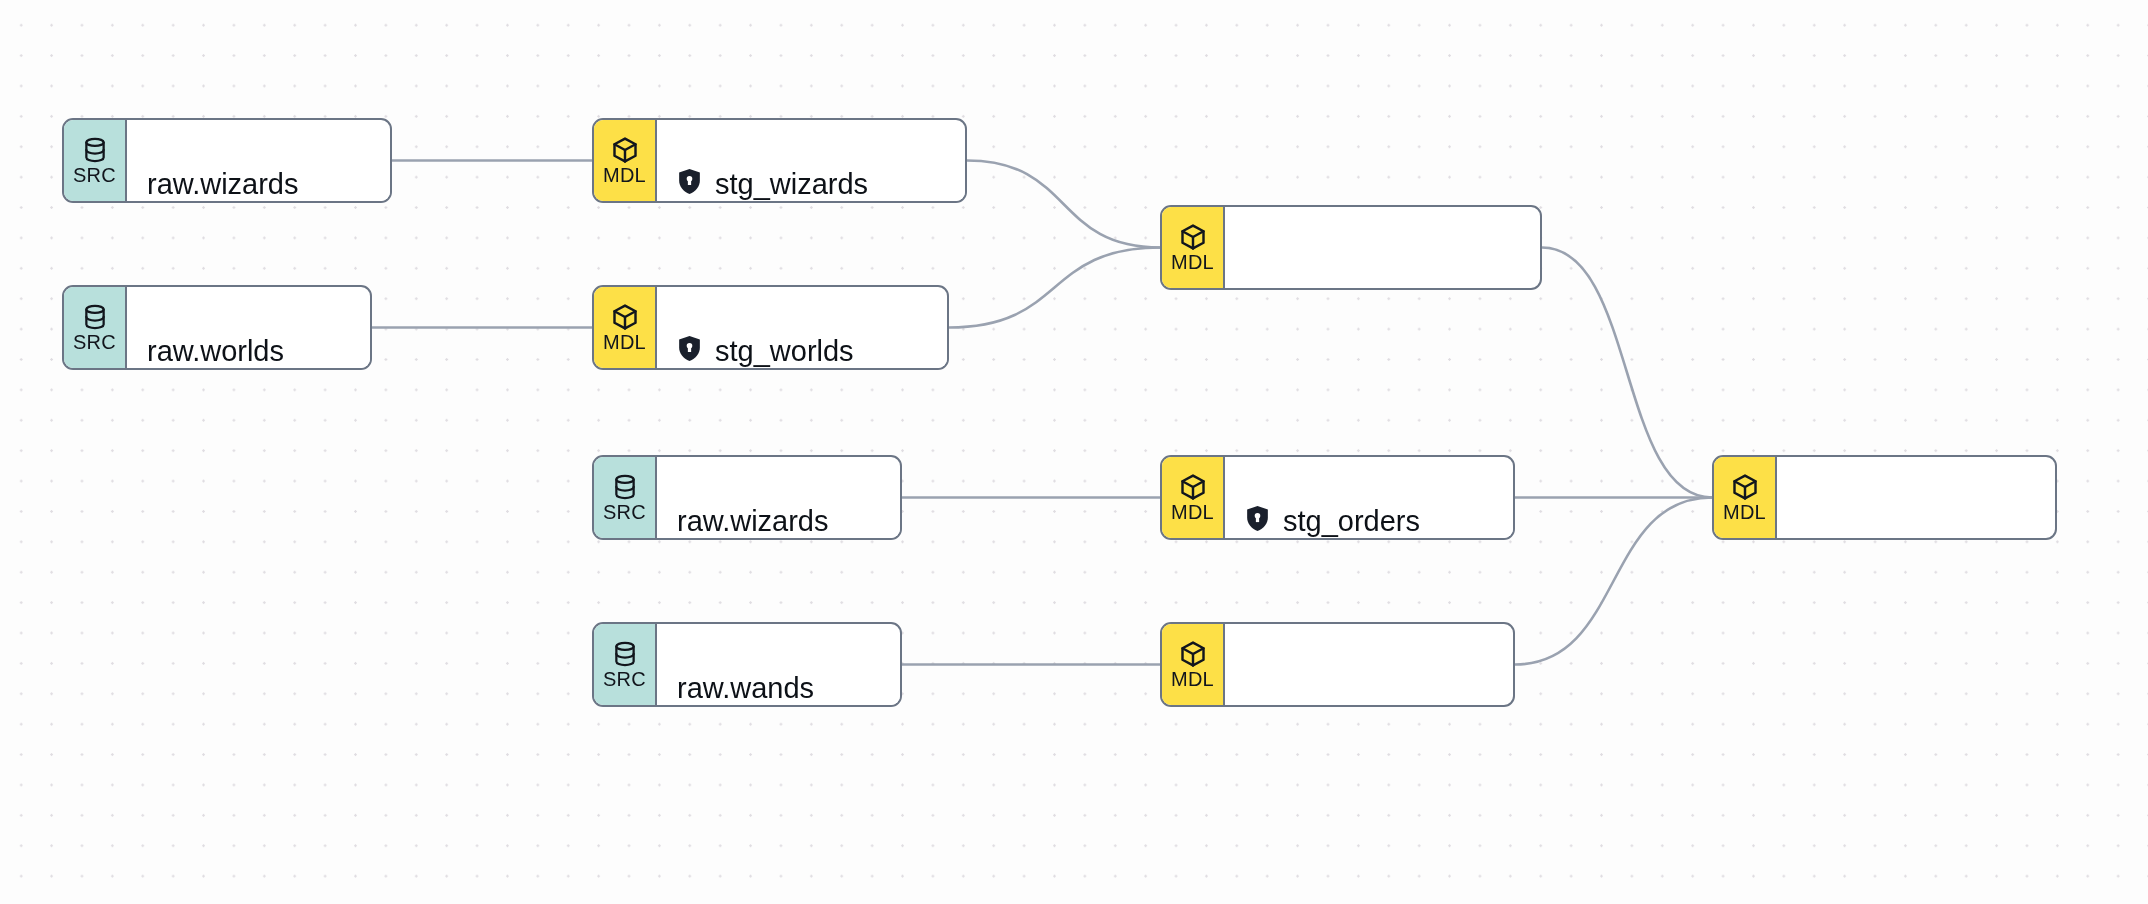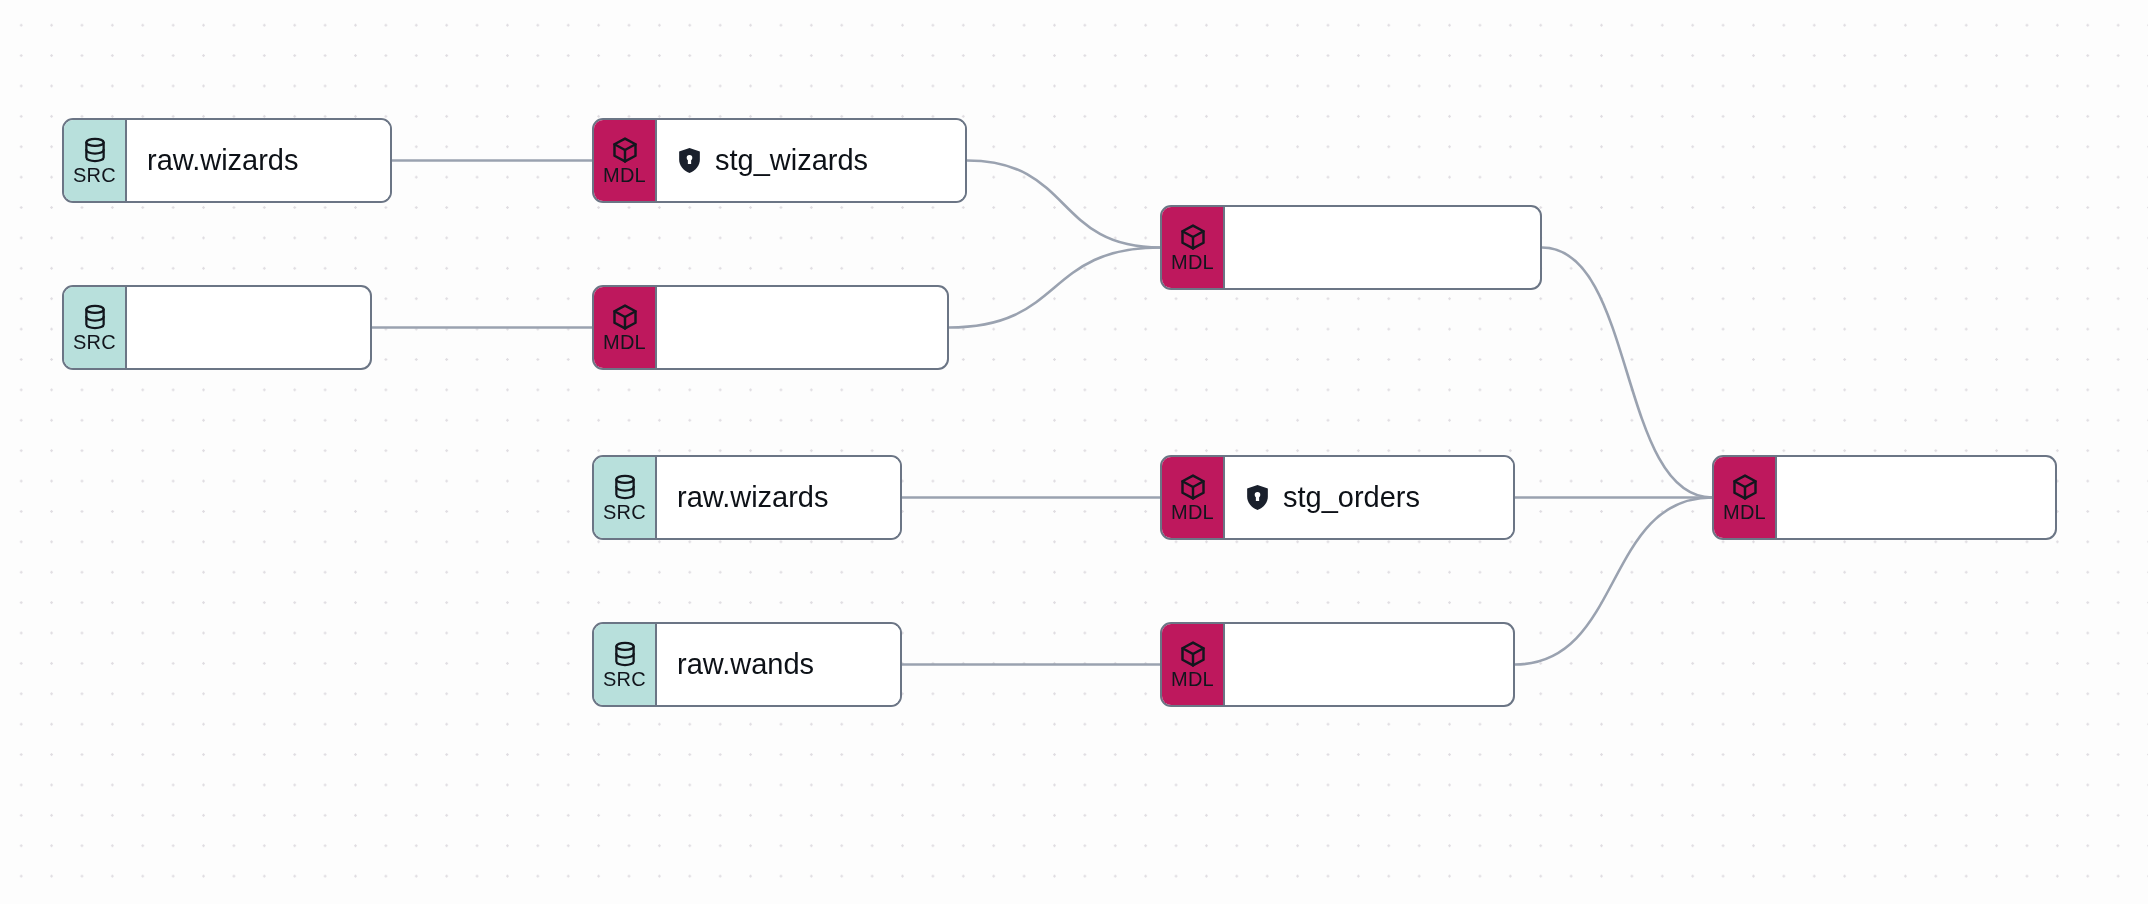--- a/index.html
+++ b/index.html
@@ -28,34 +28,35 @@
   }
   .badge{
     width:63px;flex:0 0 63px;
     display:flex;flex-direction:column;
     align-items:center;justify-content:center;
     gap:1px;
     border-right:2.2px solid #6b7585;
     box-sizing:border-box;
   }
   .badge.src{background:#b8e0dc;}
-  .badge.mdl{background:#be185d;}
+  .badge.mdl{background:#fde047;}
   .badge svg{display:block;}
   .badge-text{
     font-size:20px;line-height:20px;
     color:#12161d;letter-spacing:.2px;
     font-family:"Liberation Sans", sans-serif;
   }
   .body{
     flex:1 1 auto;
-    display:flex;align-items:center;
+    display:flex;
     gap:13px;
     padding:0 20px;
     background:#ffffff;
     box-sizing:border-box;
+    margin-top:48px;
   }
   .shield{flex:0 0 auto;display:block;}
   .label{
     font-size:29px;
     color:#0d1117;
     white-space:nowrap;
     font-family:"Liberation Sans", sans-serif;
   }
 </style>
 </head>
@@ -93,20 +94,23 @@
         <div class="badge src">
           <span>
             <svg width="26" height="27" viewBox="0 0 24 25" fill="none" stroke="#12161d" stroke-width="2.1" stroke-linecap="round" stroke-linejoin="round">
               <ellipse cx="12" cy="5" rx="8" ry="3.3"></ellipse>
               <path d="M4 5v7c0 1.82 3.58 3.3 8 3.3s8-1.48 8-3.3V5"></path>
               <path d="M4 12v7c0 1.82 3.58 3.3 8 3.3s8-1.48 8-3.3v-7"></path>
             </svg>
           </span>
           <span class="badge-text">SRC</span>
         </div>
+        <div class="body">
+          <span class="label">raw.worlds</span>
+        </div>
       </div>
       <div class="node" style="left: 592px; top: 455px; width: 310px;">
         <div class="badge src">
           <span>
             <svg width="26" height="27" viewBox="0 0 24 25" fill="none" stroke="#12161d" stroke-width="2.1" stroke-linecap="round" stroke-linejoin="round">
               <ellipse cx="12" cy="5" rx="8" ry="3.3"></ellipse>
               <path d="M4 5v7c0 1.82 3.58 3.3 8 3.3s8-1.48 8-3.3V5"></path>
               <path d="M4 12v7c0 1.82 3.58 3.3 8 3.3s8-1.48 8-3.3v-7"></path>
             </svg>
           </span>
@@ -157,40 +161,50 @@
         <div class="badge mdl">
           <span>
             <svg width="28" height="28" viewBox="0 0 24 24" fill="none" stroke="#12161d" stroke-width="2.1" stroke-linecap="round" stroke-linejoin="round">
               <path d="M12 2.2 21 7.1v9.8L12 21.8 3 16.9V7.1z"></path>
               <path d="M3 7.1l9 4.9 9-4.9"></path>
               <path d="M12 12v9.8"></path>
             </svg>
           </span>
           <span class="badge-text">MDL</span>
         </div>
-      </div>
-      <div class="node" style="left: 1160px; top: 455px; width: 355px;">
-        <div class="badge mdl">
-          <span>
-            <svg width="28" height="28" viewBox="0 0 24 24" fill="none" stroke="#12161d" stroke-width="2.1" stroke-linecap="round" stroke-linejoin="round">
-              <path d="M12 2.2 21 7.1v9.8L12 21.8 3 16.9V7.1z"></path>
-              <path d="M3 7.1l9 4.9 9-4.9"></path>
-              <path d="M12 12v9.8"></path>
-            </svg>
-          </span>
-          <span class="badge-text">MDL</span>
-        </div>
         <div class="body">
           <span style="display: flex;">
             <svg class="shield" width="25" height="27" viewBox="0 0 22 24">
               <path d="M11 .9 20.2 4v7.2c0 5.3-3.6 9.8-9.2 11.9C5.4 21 1.8 16.5 1.8 11.2V4z" fill="#1a202c"></path>
               <circle cx="11" cy="9.6" r="2.5" fill="#ffffff"></circle>
               <path d="M9.55 9.6h2.9v5.6h-2.9z" fill="#ffffff"></path>
             </svg>
           </span>
+          <span class="label">stg_worlds</span>
+        </div>
+      </div>
+      <div class="node" style="left: 1160px; top: 455px; width: 355px;">
+        <div class="badge mdl">
+          <span>
+            <svg width="28" height="28" viewBox="0 0 24 24" fill="none" stroke="#12161d" stroke-width="2.1" stroke-linecap="round" stroke-linejoin="round">
+              <path d="M12 2.2 21 7.1v9.8L12 21.8 3 16.9V7.1z"></path>
+              <path d="M3 7.1l9 4.9 9-4.9"></path>
+              <path d="M12 12v9.8"></path>
+            </svg>
+          </span>
+          <span class="badge-text">MDL</span>
+        </div>
+        <div class="body">
+          <span style="display: flex;">
+            <svg class="shield" width="25" height="27" viewBox="0 0 22 24">
+              <path d="M11 .9 20.2 4v7.2c0 5.3-3.6 9.8-9.2 11.9C5.4 21 1.8 16.5 1.8 11.2V4z" fill="#1a202c"></path>
+              <circle cx="11" cy="9.6" r="2.5" fill="#ffffff"></circle>
+              <path d="M9.55 9.6h2.9v5.6h-2.9z" fill="#ffffff"></path>
+            </svg>
+          </span>
           <span class="label">stg_orders</span>
         </div>
       </div>
       <div class="node" style="left: 1160px; top: 622px; width: 355px;">
         <div class="badge mdl">
           <span>
             <svg width="28" height="28" viewBox="0 0 24 24" fill="none" stroke="#12161d" stroke-width="2.1" stroke-linecap="round" stroke-linejoin="round">
               <path d="M12 2.2 21 7.1v9.8L12 21.8 3 16.9V7.1z"></path>
               <path d="M3 7.1l9 4.9 9-4.9"></path>
               <path d="M12 12v9.8"></path>

